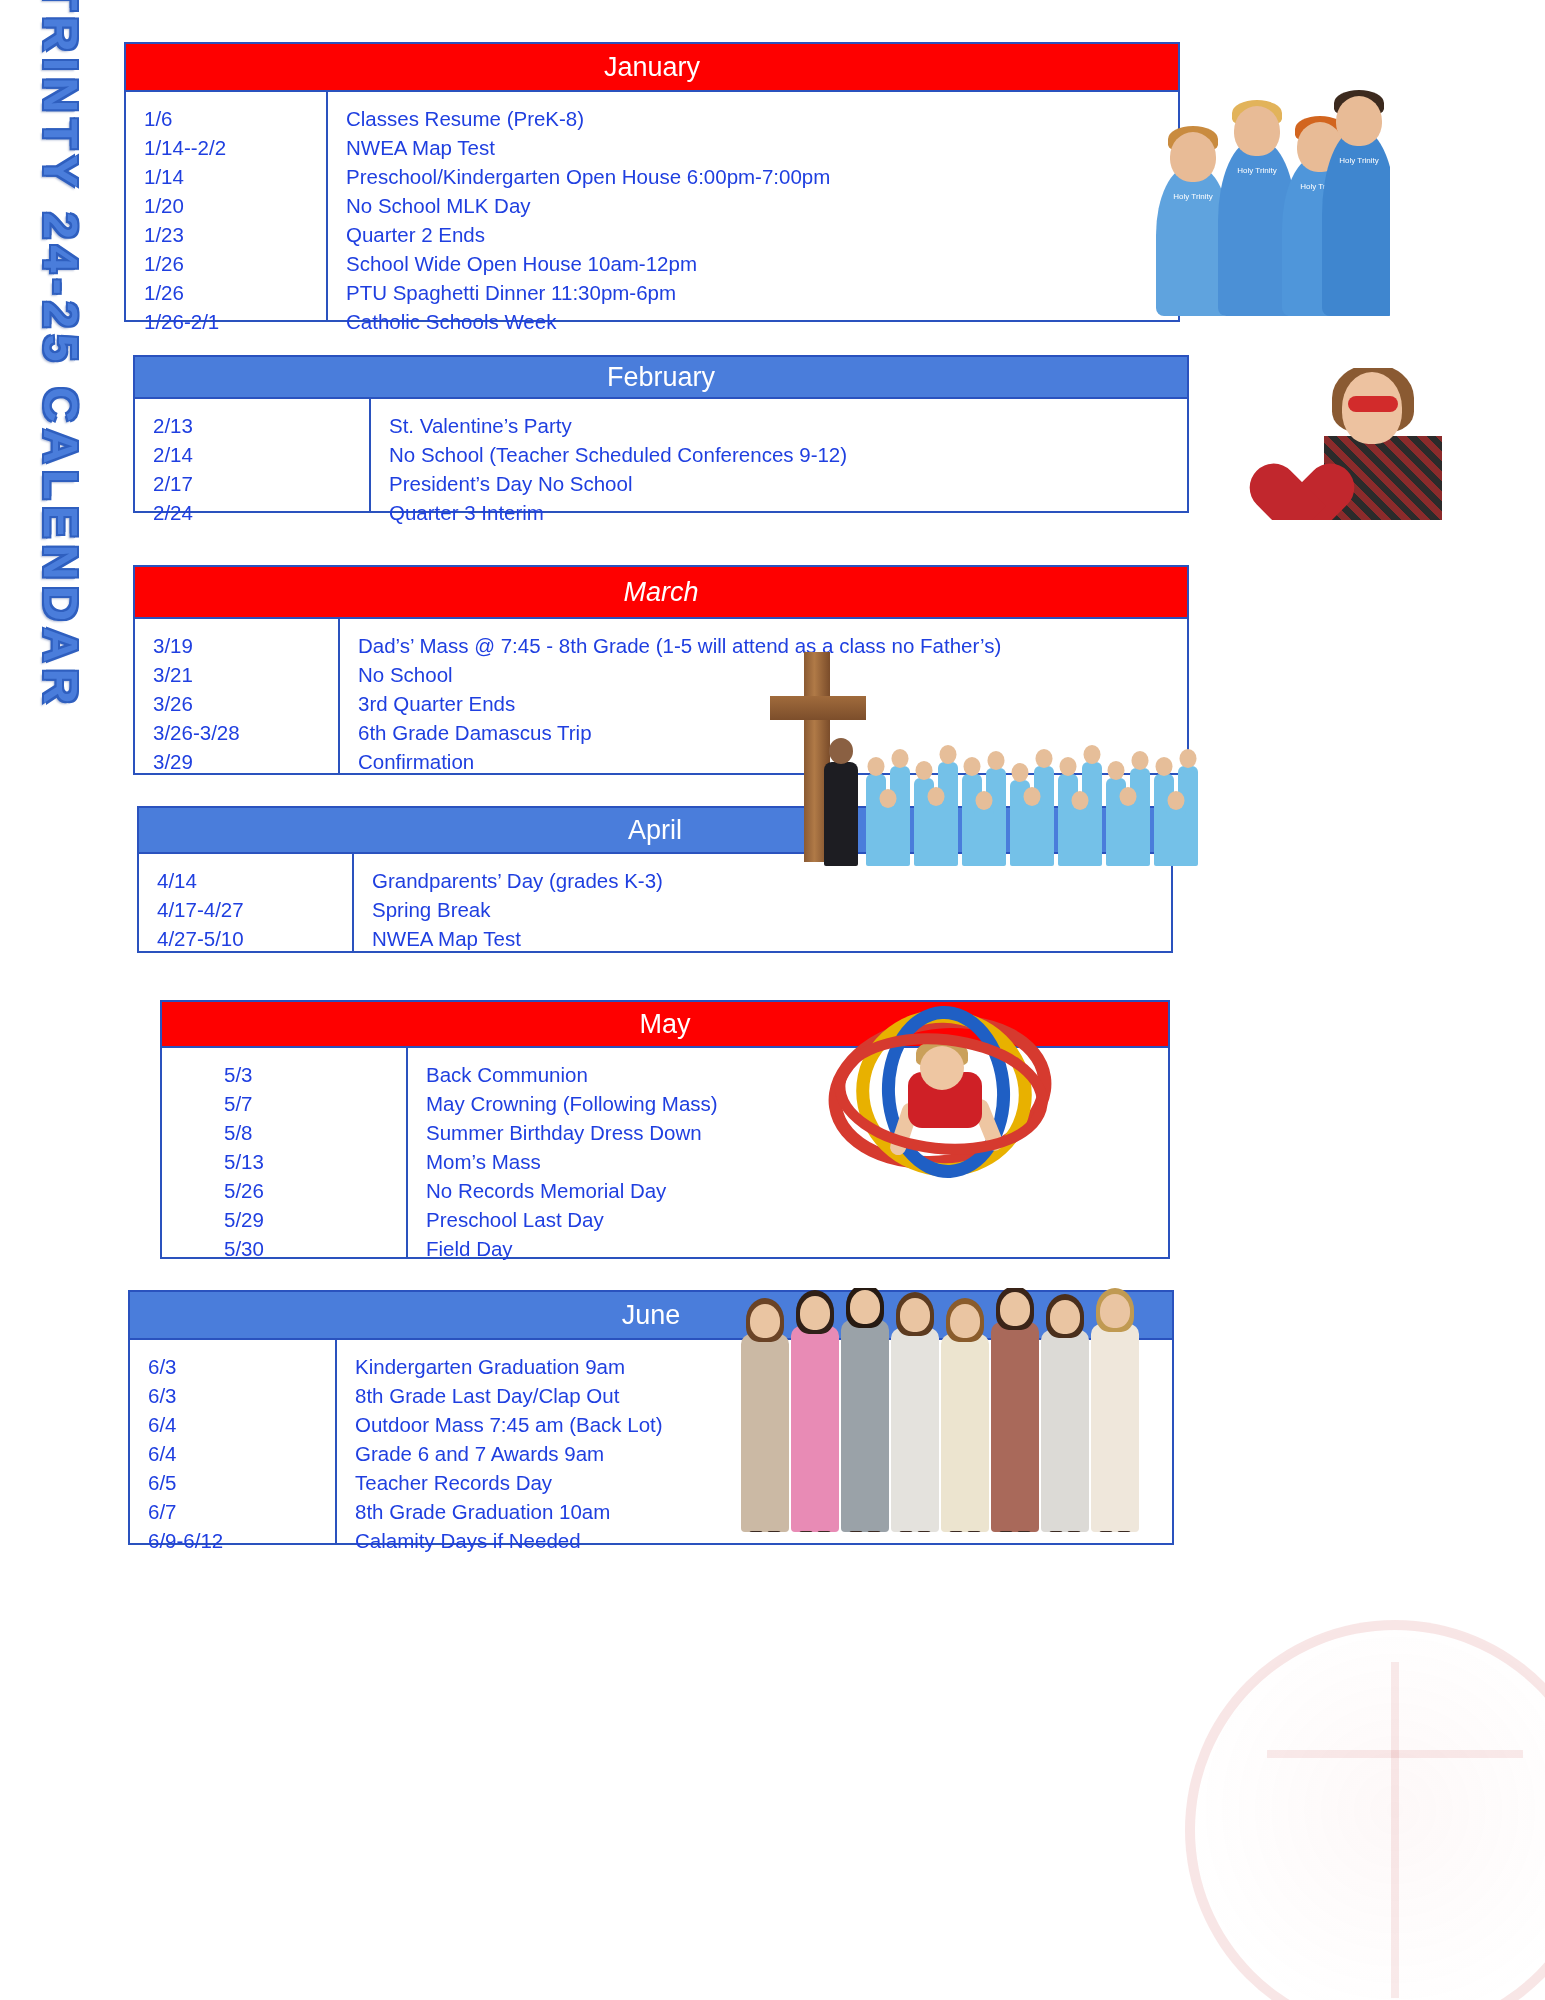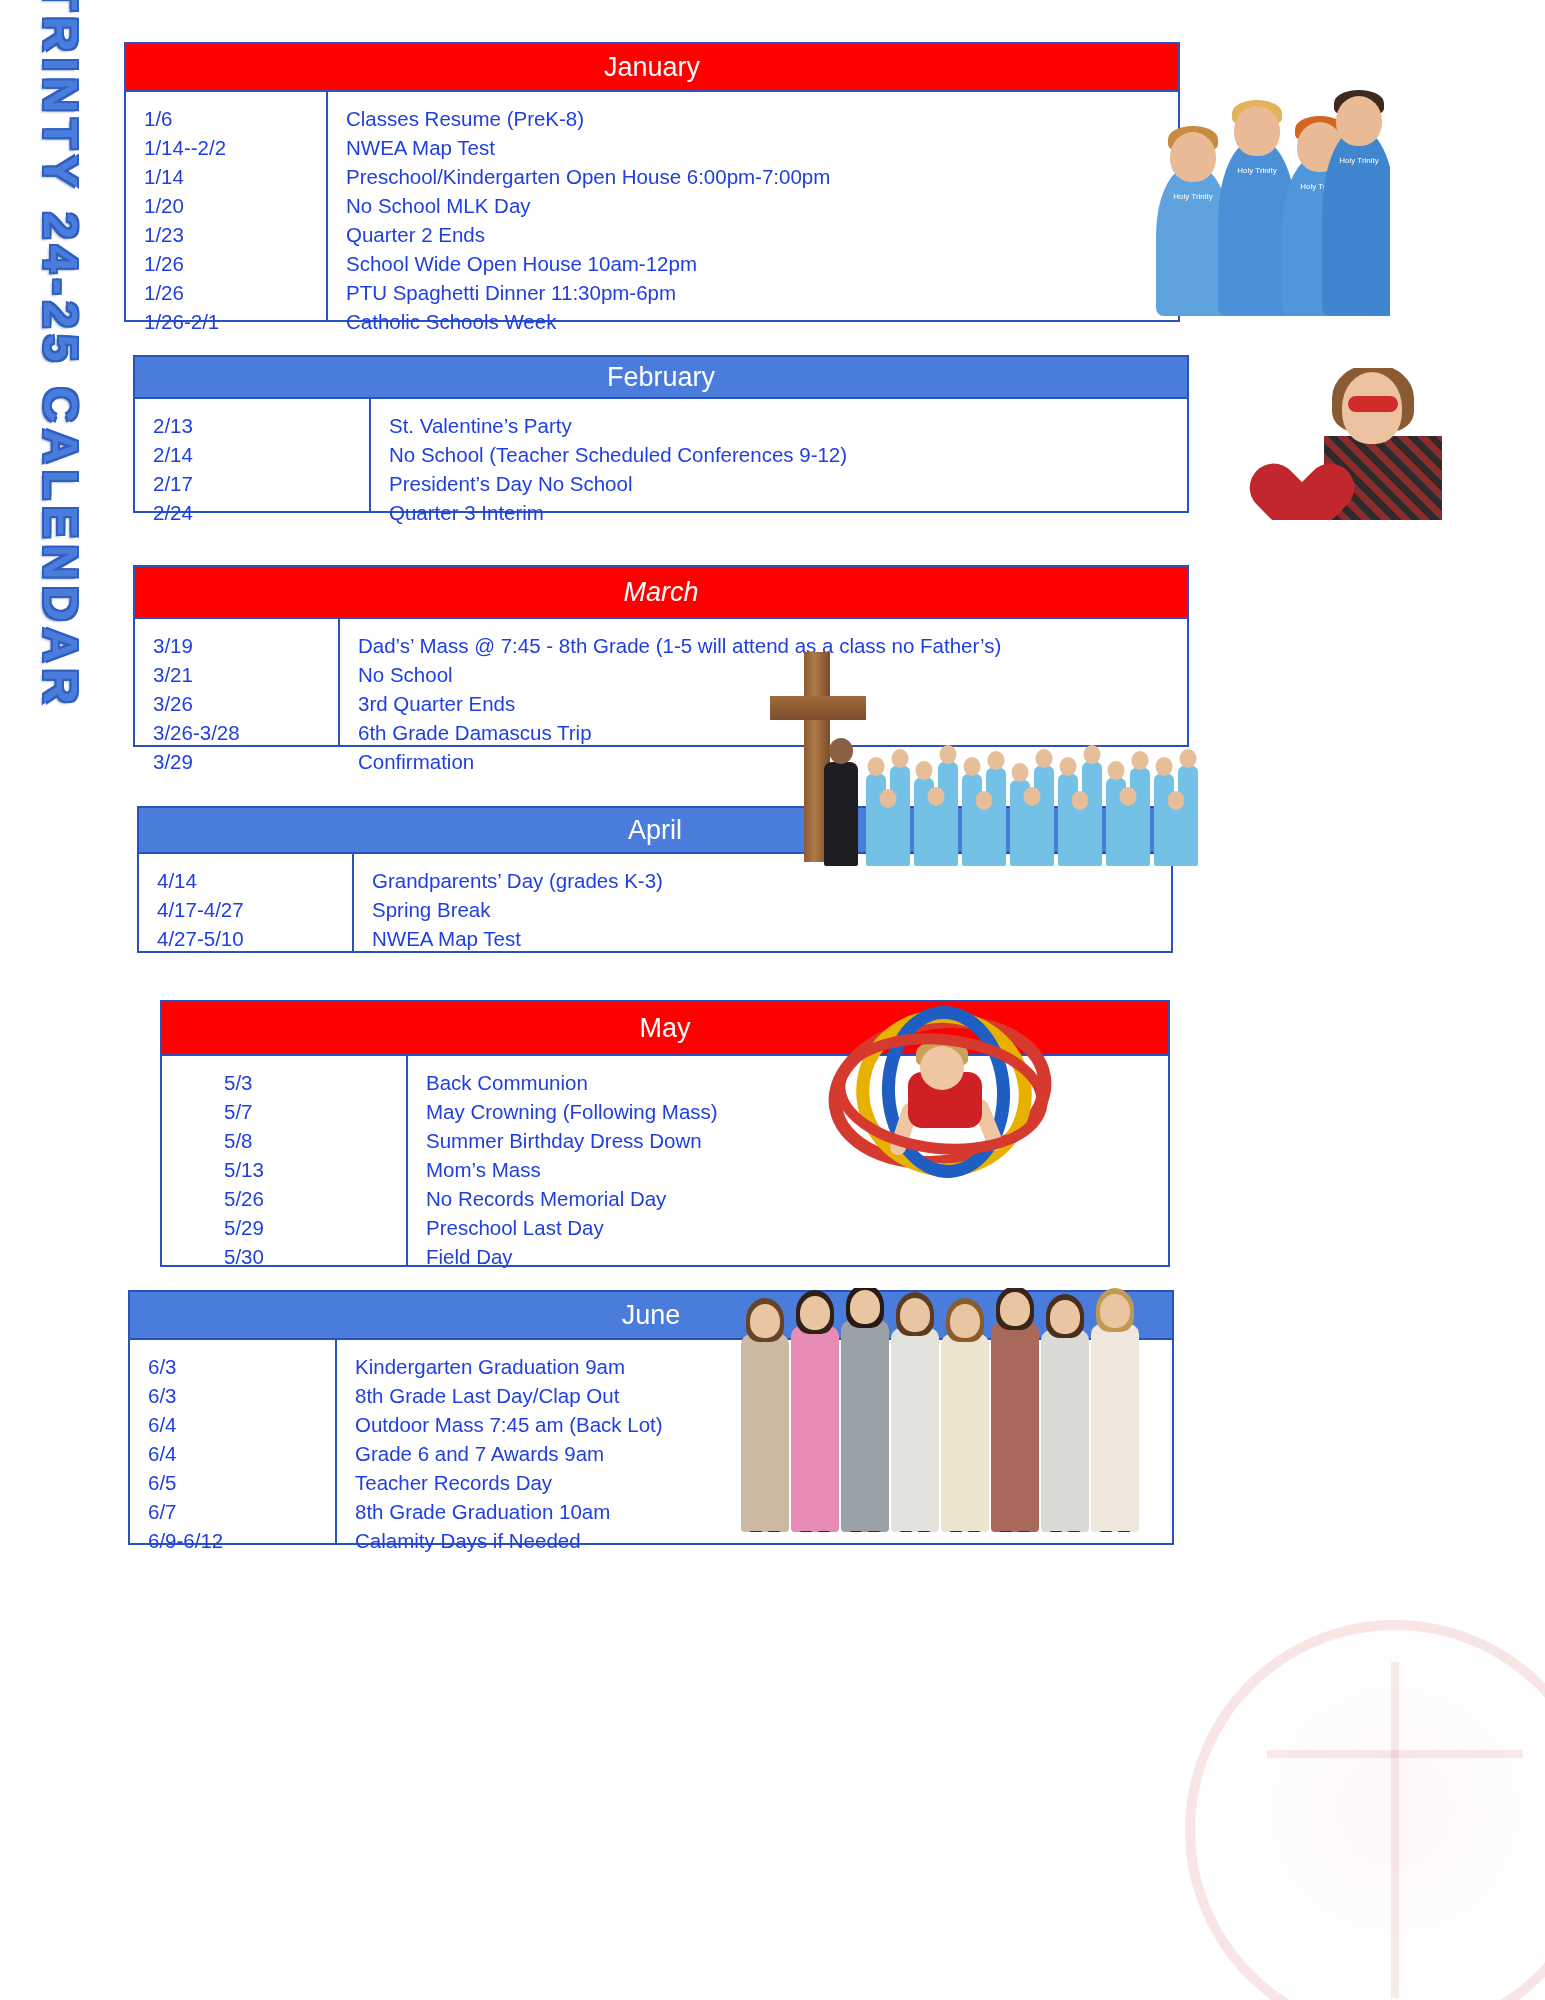--- a/index.html
+++ b/index.html
@@ -364,21 +364,21 @@
   <div class="photo feb-photo">
     <div class="feb-body"></div>
     <div class="feb-girl-hair"></div>
     <div class="feb-girl-head"></div>
     <div class="feb-glasses"></div>
     <div class="heart"></div>
   </div>
 
   <div class="month" id="m-march" style="left:133px; top:565px; width:1056px;">
     <div class="month-header red" style="height:54px;font-style:italic;">March</div>
-    <div class="month-body" style="height:128px;">
+    <div class="month-body" style="height:156px;">
       <div class="col-dates" style="width:205px;">
         <div class="row-text">3/19</div>
         <div class="row-text">3/21</div>
         <div class="row-text">3/26</div>
         <div class="row-text">3/26-3/28</div>
         <div class="row-text">3/29</div>
       </div>
       <div class="col-events">
         <div class="row-text">Dad’s’ Mass @ 7:45 - 8th Grade (1-5 will attend as a class no Father’s)</div>
         <div class="row-text">No School</div>
@@ -470,21 +470,21 @@
       </div>
       <div class="col-events">
         <div class="row-text">Grandparents’ Day (grades K-3)</div>
         <div class="row-text">Spring Break</div>
         <div class="row-text">NWEA Map Test</div>
       </div>
     </div>
   </div>
 
   <div class="month" id="m-may" style="left:160px; top:1000px; width:1010px;">
-    <div class="month-header red" style="height:56px;">May</div>
+    <div class="month-header red" style="height:48px;">May</div>
     <div class="month-body" style="height:211px;">
       <div class="col-dates" style="width:202px;margin-left:44px;">
         <div class="row-text">5/3</div>
         <div class="row-text">5/7</div>
         <div class="row-text">5/8</div>
         <div class="row-text">5/13</div>
         <div class="row-text">5/26</div>
         <div class="row-text">5/29</div>
         <div class="row-text">5/30</div>
       </div>

